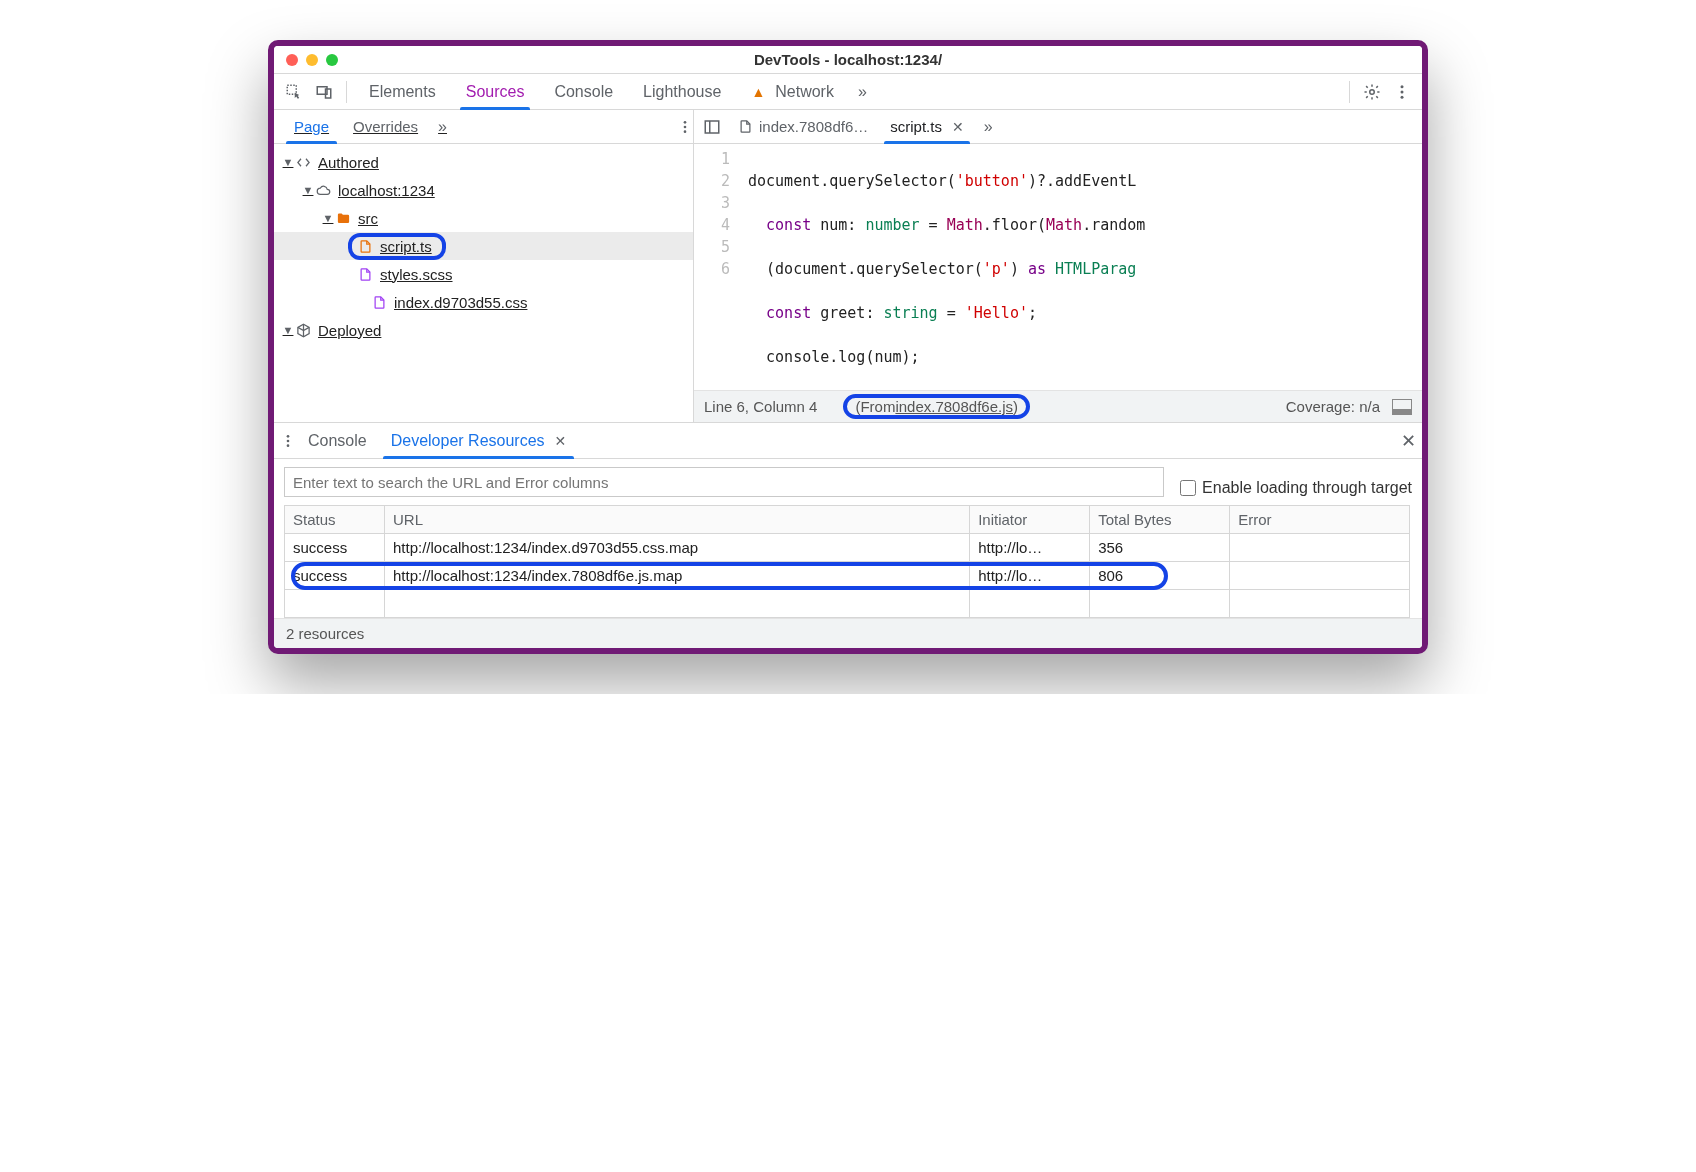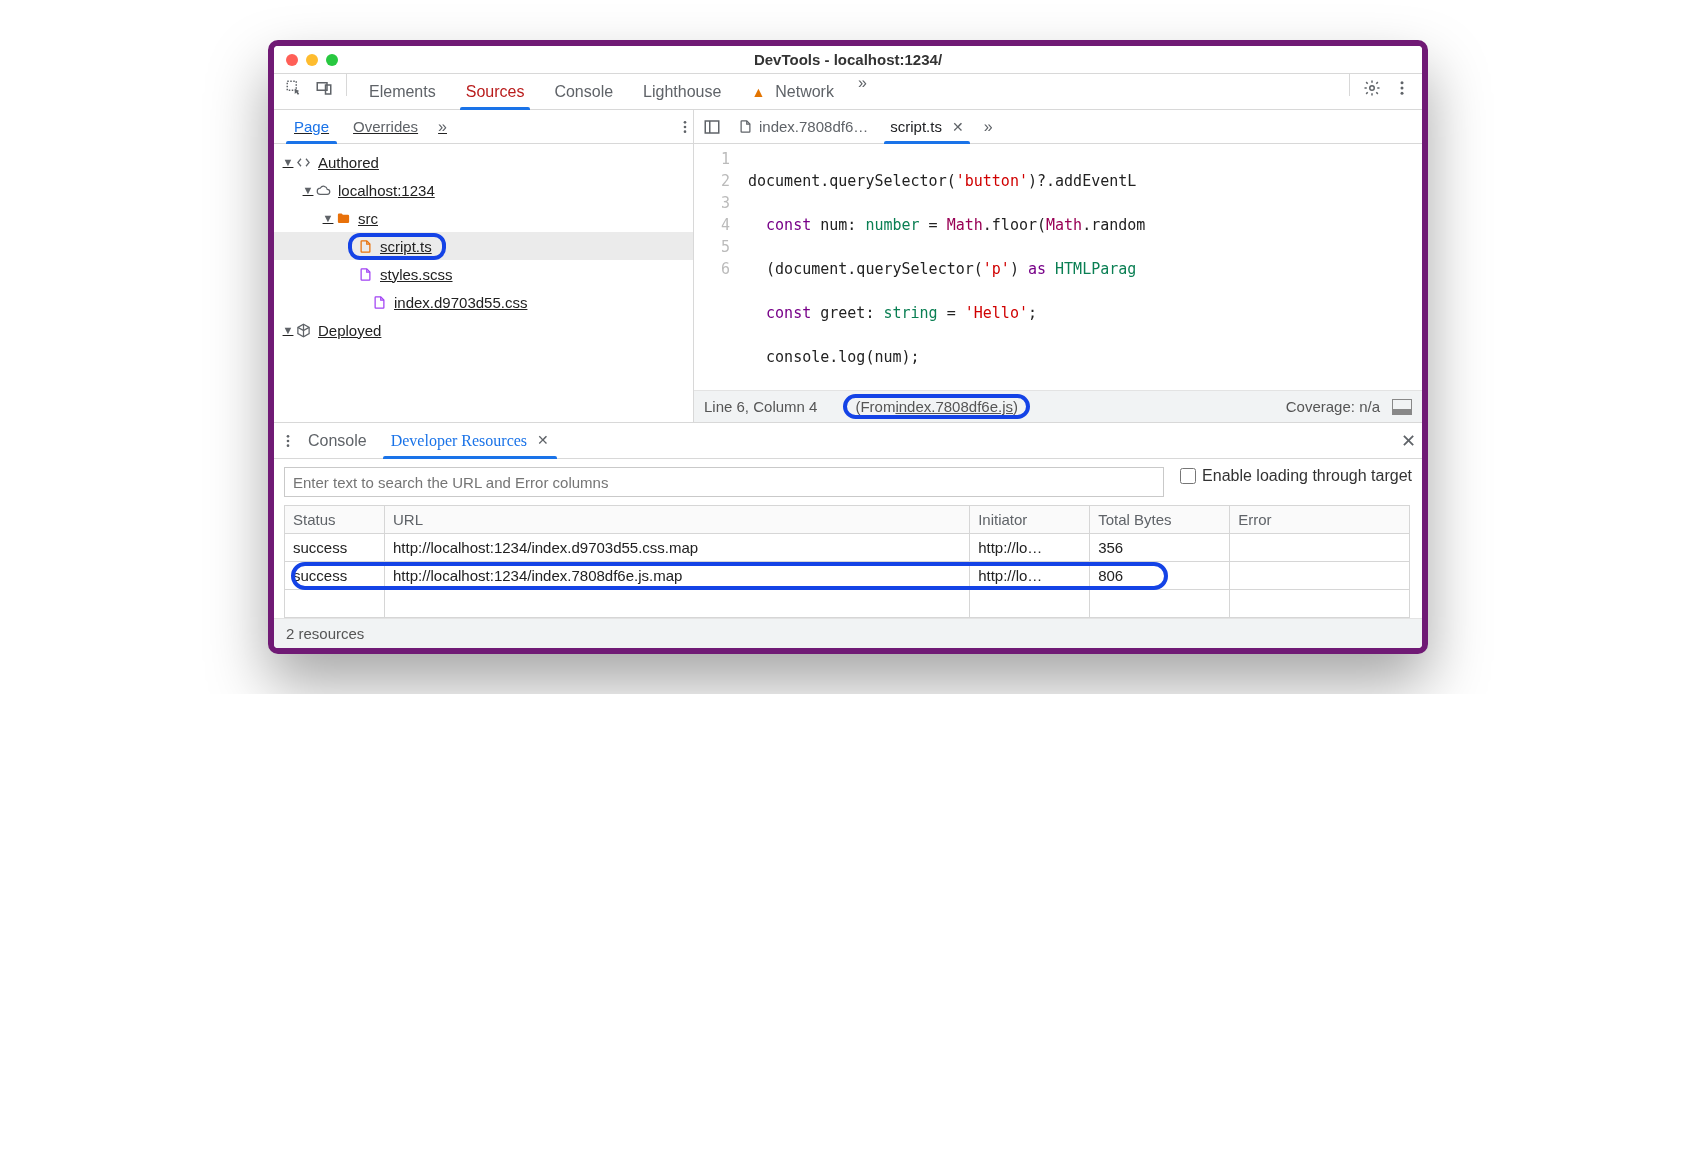--- a/index.html
+++ b/index.html
@@ -28,36 +28,36 @@
     border-bottom: 1px solid #d8d8d8;
   }
   .traffic { display: flex; gap: 8px; padding-left: 12px; }
   .tl { width: 12px; height: 12px; border-radius: 50%; }
   .tl.r { background: #ff5f57; }
   .tl.y { background: #febc2e; }
   .tl.g { background: #28c840; }
   .wtitle { position: absolute; left: 0; right: 0; text-align: center; font-weight: 600; color: #333; font-size: 15px; pointer-events: none;}
   
   .maintabs {
-    display: flex; 
+    display: flex; align-items: center;
     height: 36px;
     border-bottom: 1px solid #d8d8d8;
     padding: 0 6px;
     gap: 2px;
   }
   .maintabs .icobtn {
     width: 28px; height: 28px; display:flex; align-items:center; justify-content:center;
     color: #5f6368; cursor:pointer;
   }
   .vdiv { width:1px; height: 22px; background:#d8d8d8; margin: 0 6px; }
   .mtab {
     padding: 0 14px; height: 36px; display:flex; align-items:center; gap:6px;
     color: #5f6368; cursor:pointer; position:relative; font-size:16px;
   }
-  .mtab.active { color:#b91c1c; }
+  .mtab.active { color:#a21caf; }
   .mtab.active::after {
     content:""; position:absolute; bottom:0; left:8px; right:8px; height:3px;
     background:#1a73e8; border-radius:2px 2px 0 0;
   }
   .spacer { flex:1; }
   .chev { font-size:16px; color:#5f6368; padding:0 8px; cursor:pointer;}
   .warn-tri { color:#e37400; font-size:14px; margin-right:4px;}
   
   .body { display:flex; height: 312px; }
   .leftpanel {
@@ -108,24 +108,24 @@
     height:32px; border-top:1px solid #e3e3e3; background:#f1f3f4;
     display:flex; align-items:center; padding:0 10px; gap:26px; color:#555; font-size:15px;
   }
   .statusbar .sright { margin-left:auto; display:flex; align-items:flex-end; gap:12px;}
   
   .drawer { border-top:1px solid #d8d8d8; }
   .drawertabs {
     display:flex; align-items:center; height:36px; border-bottom:1px solid #d8d8d8; padding:0 6px;
   }
   .dtab { padding:0 12px; height:36px; display:flex; align-items:center; color:#5f6368; position:relative; cursor:pointer; gap:6px; font-size:16px;}
-  .dtab.active { color:#1a73e8;font-family:Liberation Serif, serif; }
+  .dtab.active { color:#1a73e8; }
   .dtab.active::after { content:""; position:absolute; bottom:0; left:4px; right:4px; height:3px; background:#1a73e8; border-radius:2px 2px 0 0;}
   .drawerbody { padding:8px 10px 0 10px; }
-  .searchrow { display:flex; align-items:flex-start; gap:16px; }
+  .searchrow { display:flex; align-items:flex-end; gap:16px; }
   .searchrow input[type=text] {
     flex:1; height:30px; border:1px solid #c9c9c9; padding:0 8px; font-size:15px; color:#606060;
   }
   .cbwrap { display:flex; align-items:center; gap:6px; color:#333; font-size:16px; white-space:nowrap;}
   .cbwrap input { width:16px; height:16px; }
   table.res { width:100%; border-collapse:collapse; margin-top:8px; font-size:15px;padding-left:36px; }
   table.res th, table.res td { border:1px solid #d6d6d6; padding:4px 8px; text-align:left; height:28px;}
   table.res th { background:#fafafa; color:#5f6368; font-weight:400;}
   .num-cell { text-align:center; }
   .rowring { position:relative; }

